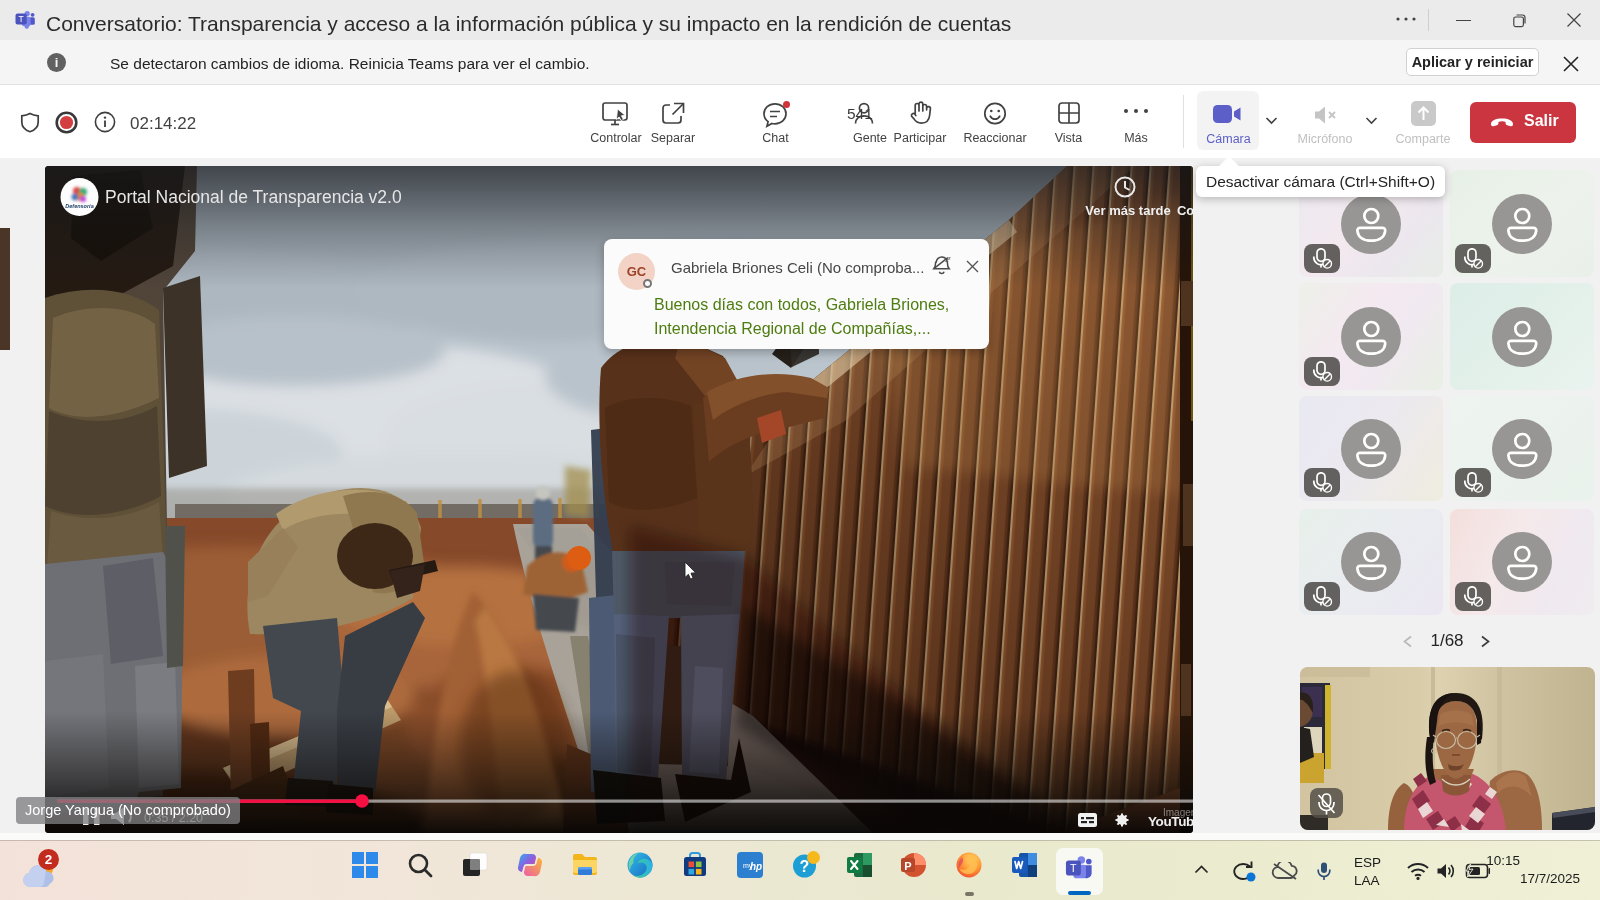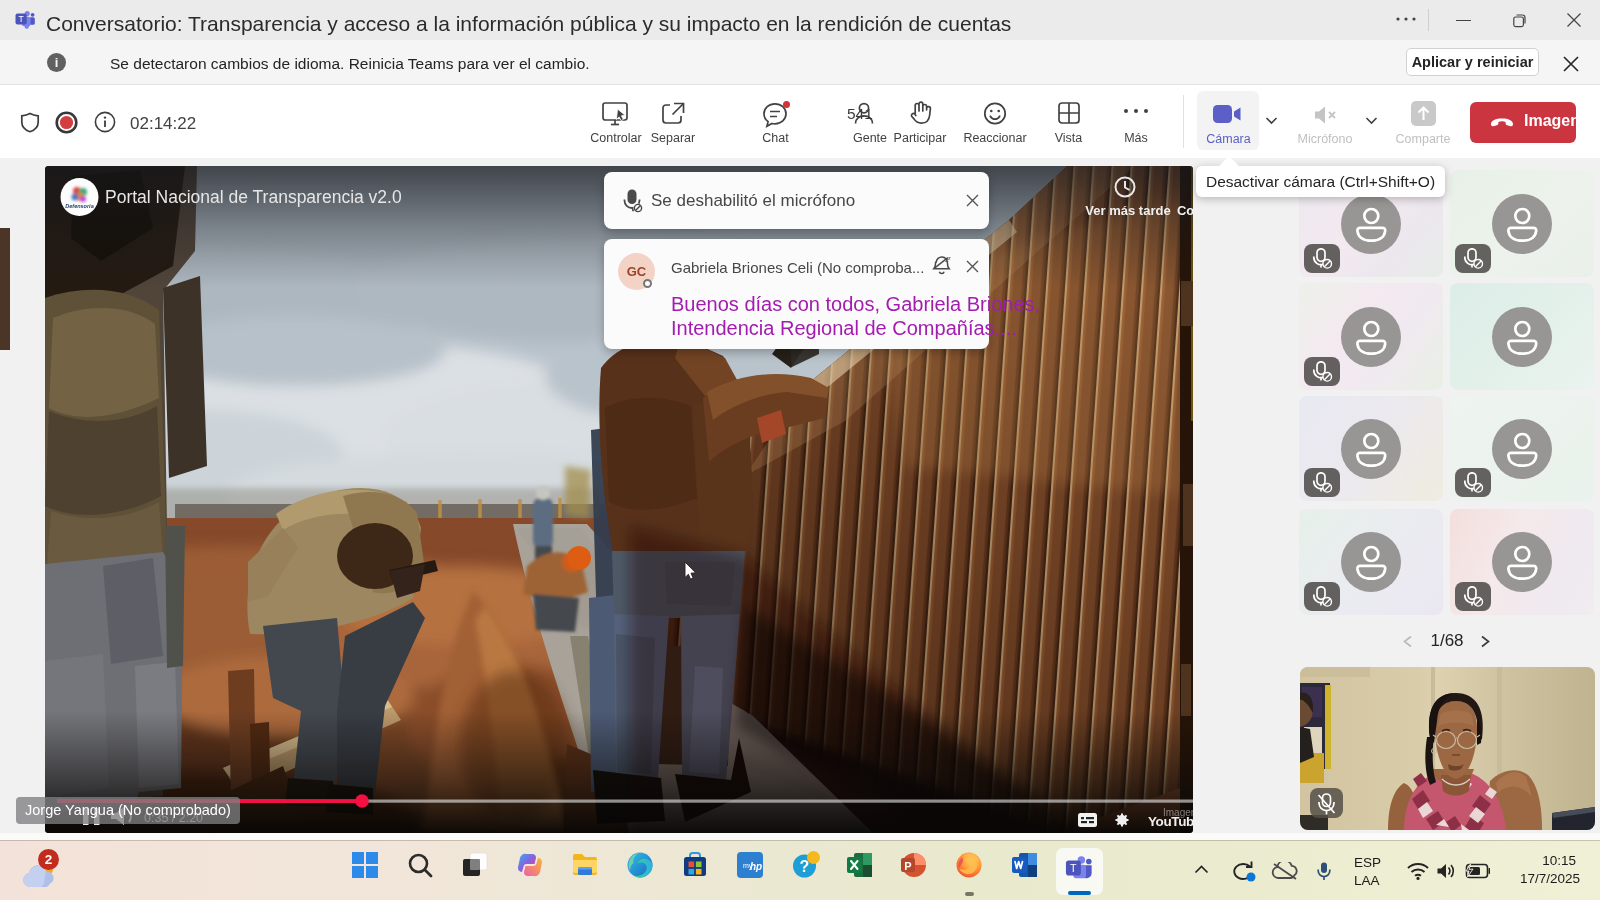--- a/index.html
+++ b/index.html
@@ -196,21 +196,21 @@
   <svg class="abs" style="left:1411px;top:16px" width="25" height="25" viewBox="0 0 25 25">
     <rect x="0" y="0" width="25" height="25" rx="5" fill="#c9c9c9"></rect>
     <path d="M12.5 19 V7 M7.5 11.5 L12.5 6.5 L17.5 11.5" fill="none" stroke="#fff" stroke-width="2"></path>
   </svg>
   <div class="abs" style="left:1392px;top:47px;width:62px;text-align:center;font-size:12.5px;color:#c0c0c0">Comparte</div>
 
   <div class="abs" style="left:1470px;top:17px;width:106px;height:41px;background:#ca3540;border-radius:6px"></div>
   <svg class="abs" style="left:1489px;top:30px" width="26" height="13" viewBox="0 0 26 13">
     <path d="M2 9 c0-3.6 4.8-5.6 11-5.6 s11 2 11 5.6 c0 1.6-1 2.6-2.4 2.2 l-3.4-0.9 c-1-0.3-1.6-1-1.6-2 v-1.4 c-1.1-0.4-2.2-0.6-3.6-0.6 s-2.5 0.2-3.6 0.6 v1.4 c0 1-0.6 1.7-1.6 2 l-3.4 0.9 C3 11.6 2 10.6 2 9 Z" fill="#fff"></path>
   </svg>
-  <div class="abs" style="left:1524px;top:27px;font-size:16px;color:#fff;font-weight:bold">Imagen</div>
+  <div class="abs" style="left:1524px;top:27px;font-size:16px;color:#fff;font-weight:bold">Salir</div>
 </div>
 
 <div id="stage">
   <div id="sharetile">
   <svg width="1201" height="667" viewBox="0 0 1201 667">
     <defs>
       <linearGradient id="sky" x1="0" y1="0" x2="0" y2="1">
         <stop offset="0" stop-color="#9ba6b0"></stop>
             <stop offset="0.45" stop-color="#bac4cc"></stop>
             <stop offset="1" stop-color="#ced4d9"></stop>
@@ -464,49 +464,35 @@
       <path d="M1163 652 v-4 h4 M1176 648 h4 v4 M1180 657.5 v4 h-4 M1167 661.5 h-4 v-4"></path>
     </g>
     <rect x="1166" y="603" width="20" height="22" rx="2" fill="#e8e4da" opacity="0.92"></rect>
     <circle cx="1176" cy="610" r="4.5" fill="#d7a53c"></circle>
     <text x="1176" y="620" font-size="5" fill="#335" text-anchor="middle" font-family="Liberation Sans">Defensoría</text>
   </svg>
   </div>
   <div id="sliver"></div>
   <div id="jorgelabel">Jorge Yangua (No comprobado)</div>
 
-  <div class="notifcard" id="card1">
-    <svg class="abs" style="left:17px;top:16px" width="24" height="26" viewBox="0 0 24 26">
-      <rect x="6.5" y="1.5" width="9" height="14.5" rx="4.5" fill="#4a4a4a"></rect>
-      <path d="M3.5 11.5 v1 a7.5 7.5 0 0 0 15 0 v-1" fill="none" stroke="#4a4a4a" stroke-width="1.8"></path>
-      <path d="M12 20 v3.2" stroke="#4a4a4a" stroke-width="1.8"></path>
-      <circle cx="17" cy="20" r="4.6" fill="#fbfbfb"></circle>
-      <circle cx="17" cy="20" r="3.6" fill="none" stroke="#4a4a4a" stroke-width="1.4"></circle>
-      <path d="M14.5 22.5 L19.5 17.5" stroke="#4a4a4a" stroke-width="1.4"></path>
-    </svg>
-    <div class="abs" style="left:47px;top:19px;font-size:17px;color:#474747">Se deshabilitó el micrófono</div>
-    <svg class="abs" style="left:362px;top:22px" width="13" height="13" viewBox="0 0 13 13">
-        <path d="M1 1 L12 12 M12 1 L1 12" stroke="#555" stroke-width="1.4"></path>
-      </svg>
-  </div>
   <div class="notifcard" id="card2">
     <div class="abs" style="left:14px;top:14px;width:37px;height:37px;border-radius:50%;background:#f2d3c6;color:#9c4227;font-size:13px;font-weight:bold;text-align:center;line-height:37px">GC</div>
     <div class="abs" style="left:39px;top:40px;width:9px;height:9px;border-radius:50%;background:#fbfbfb;border:2px solid #767676"></div>
     <div class="abs" style="left:67px;top:20px;font-size:15px;color:#474747">Gabriela Briones Celi (No comproba...</div>
     <svg class="abs" style="left:327px;top:17px" width="21" height="20" viewBox="0 0 21 20">
       <path d="M5.2 6.2 a5.6 5.6 0 0 1 11.2 0.6 c0 3.4 0.8 4.9 1.8 6 H2.8 c1-1.1 1.8-2.6 1.8-6 q0-0.3 0-0.6" fill="none" stroke="#4a4a4a" stroke-width="1.5" stroke-linecap="round"></path>
       <path d="M8.3 15.8 a2.5 2.5 0 0 0 4.8 0" fill="none" stroke="#4a4a4a" stroke-width="1.5"></path>
       <path d="M3.2 12.4 L16.8 1.6" stroke="#4a4a4a" stroke-width="1.4"></path>
       <text x="14" y="5.5" font-size="7.5" fill="#4a4a4a" font-family="Liberation Sans">z</text>
       <text x="17" y="4" font-size="5.5" fill="#4a4a4a" font-family="Liberation Sans">z</text>
     </svg>
     <svg class="abs" style="left:362px;top:21px" width="13" height="13" viewBox="0 0 13 13">
         <path d="M1 1 L12 12 M12 1 L1 12" stroke="#555" stroke-width="1.4"></path>
       </svg>
-    <div class="abs" style="left:67px;top:54px;font-size:20px;color:#a21caf;line-height:23.5px;white-space:nowrap">Buenos días con todos, Gabriela Briones,<br>Intendencia Regional de Compañías,...</div>
+    <div class="abs" style="left:50px;top:54px;font-size:16px;color:#4d7c0f;line-height:23.5px;white-space:nowrap">Buenos días con todos, Gabriela Briones,<br>Intendencia Regional de Compañías,...</div>
   </div>
 
   <div class="ptile" style="left:1299px;top:12px;width:144px;height:107px;background:linear-gradient(130deg,#ece9f0 0%,#f3e9ef 45%,#ece7ee 70%,#e7ece7 100%)">
     <svg class="avatar" viewBox="0 0 60 60">
         <circle cx="30" cy="30" r="30" fill="#989694"></circle>
         <circle cx="30.3" cy="22" r="7" fill="none" stroke="#fff" stroke-width="2.7"></circle>
         <path d="M19.2 33.8 h22.2 c1.9 0 3 1.2 2.8 3 -0.7 6.3 -5.9 9.9 -13.9 9.9 c-8 0 -13.2 -3.6 -13.9 -9.9 -0.2 -1.8 0.9 -3 2.8 -3 Z" fill="none" stroke="#fff" stroke-width="2.7" stroke-linejoin="round"></path>
       </svg>
     <div class="micbadge">
         <svg width="23" height="21" viewBox="0 0 23 21">
@@ -894,15 +880,15 @@
   <svg class="abs" style="left:1436px;top:21px" width="20" height="18" viewBox="0 0 20 18">
     <path d="M1.5 6.5 h3.5 L10 2 v14 L5 11.5 H1.5 Z" fill="#242424"></path>
     <path d="M12.5 5.5 a5.5 5.5 0 0 1 0 7 M15 3 a9 9 0 0 1 0 12" fill="none" stroke="#242424" stroke-width="1.6"></path>
   </svg>
   <svg class="abs" style="left:1463px;top:22px" width="27" height="16" viewBox="0 0 27 16">
     <rect x="3.5" y="1.5" width="21" height="13" rx="3" fill="none" stroke="#242424" stroke-width="1.6"></rect>
     <rect x="25.5" y="5" width="1.8" height="6" rx="0.9" fill="#242424"></rect>
     <rect x="6" y="4" width="11" height="8" rx="1.5" fill="#242424"></rect>
     <path d="M3 8 l4.5 -7 l-1.5 5.5 l4 -0.5 l-5.5 8 l1.5 -6 Z" fill="#242424" stroke="#f0eedc" stroke-width="0.9"></path>
   </svg>
-  <div class="abs" style="left:1496px;top:12px;width:80px;text-align:right;font-size:13.5px;color:#1b1b1b">10:15</div>
+  <div class="abs" style="left:1440px;top:12px;width:80px;text-align:right;font-size:13.5px;color:#1b1b1b">10:15</div>
   <div class="abs" style="left:1496px;top:30px;width:84px;text-align:right;font-size:13.5px;color:#1b1b1b">17/7/2025</div>
 </div>
 
 </body></html>

